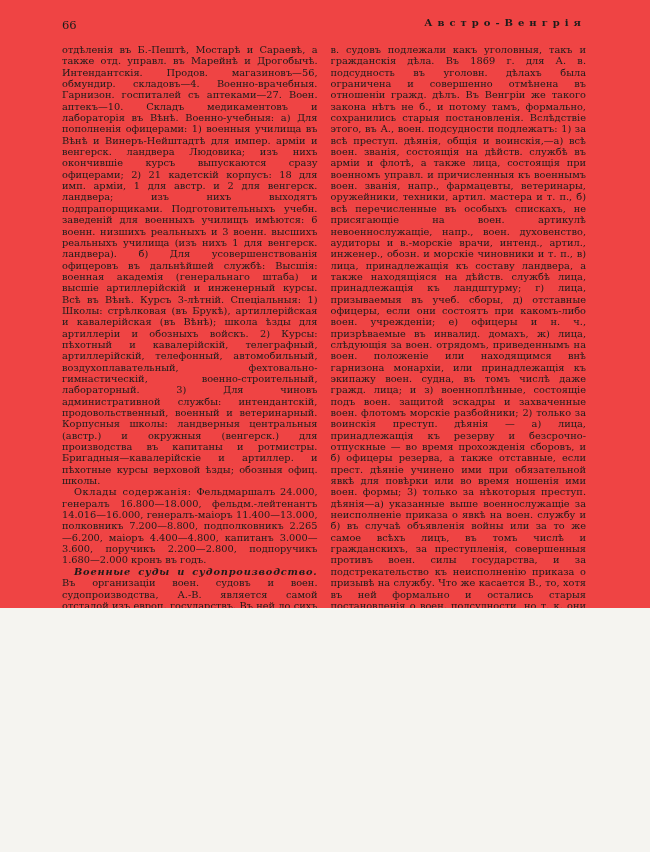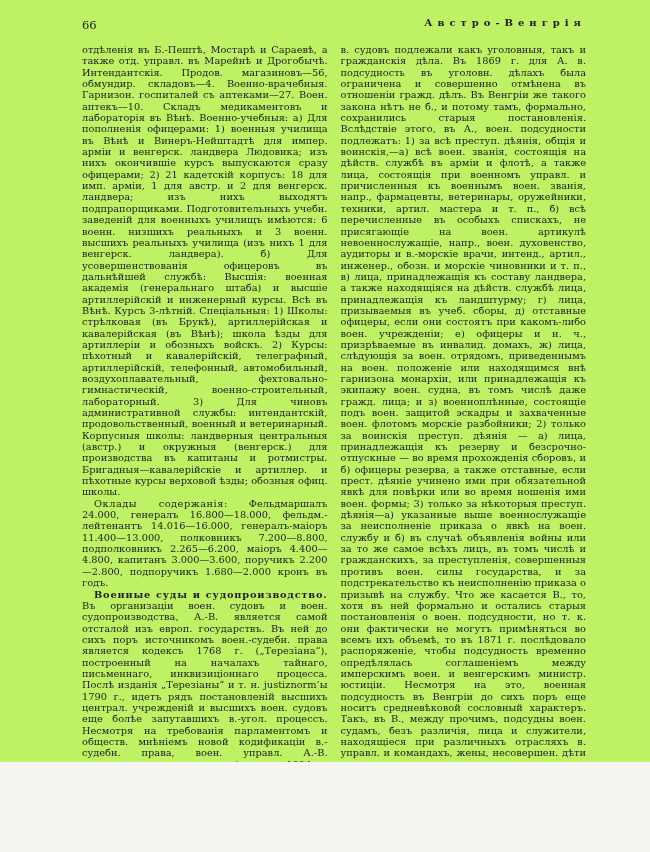--- a/index.html
+++ b/index.html
@@ -5,24 +5,24 @@
   html,body{margin:0;padding:0;}
   body{
     width:650px;height:852px;
     background:#f5f4f0;
     font-family:"DejaVu Serif","Liberation Serif",serif;
     color:#1d1c1a;
     -webkit-font-smoothing:antialiased;
   }
   .page{
     position:relative;
-    width:650px;height:762px;
+    width:650px;height:608px;
     box-sizing:border-box;
-    padding:16px 64px 8px 82px;
-    background:#bef264;
+    padding:16px 64px 8px 62px;
+    background:#ef4444;
     overflow:hidden;
   }
   .page-header{
     position:relative;
     height:20px;
     margin-bottom:8px;
   }
   .page-number{
     position:absolute;left:0;top:2px;
     font-size:11.5px;
@@ -55,20 +55,21 @@
   }
   .col p.ind{
     text-indent:12px;
   }
   .lead-i{
     letter-spacing:0.5px;
   }
   .lead-b{
     font-weight:bold;
     letter-spacing:0.8px;
+    font-style:italic;
   }
 </style>
 </head>
 <body>
 
 <div class="page">
 
   <div class="page-header">
     <span class="page-number">66</span>
     <span class="header-title">Австро-Венгрія</span>

